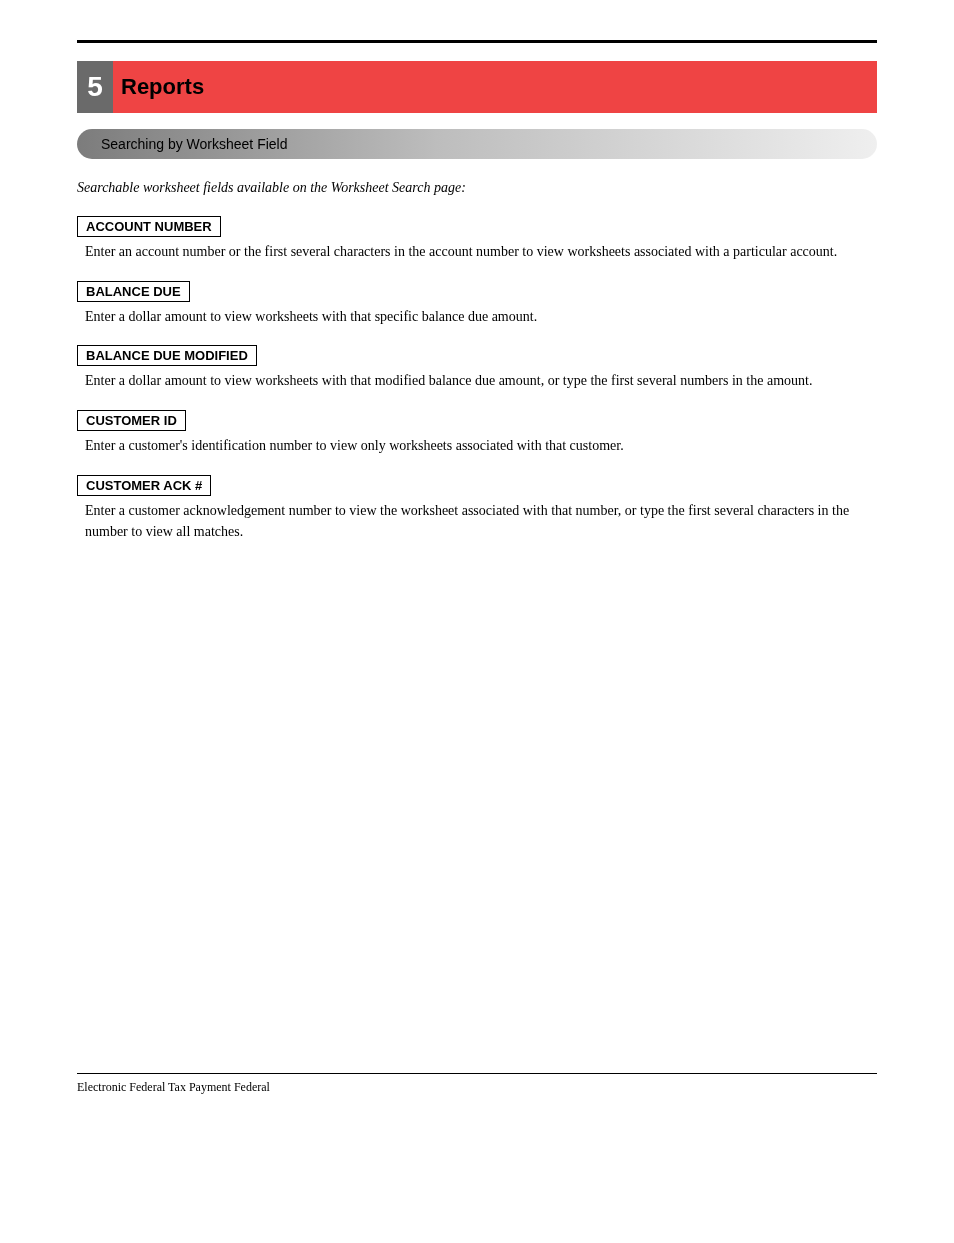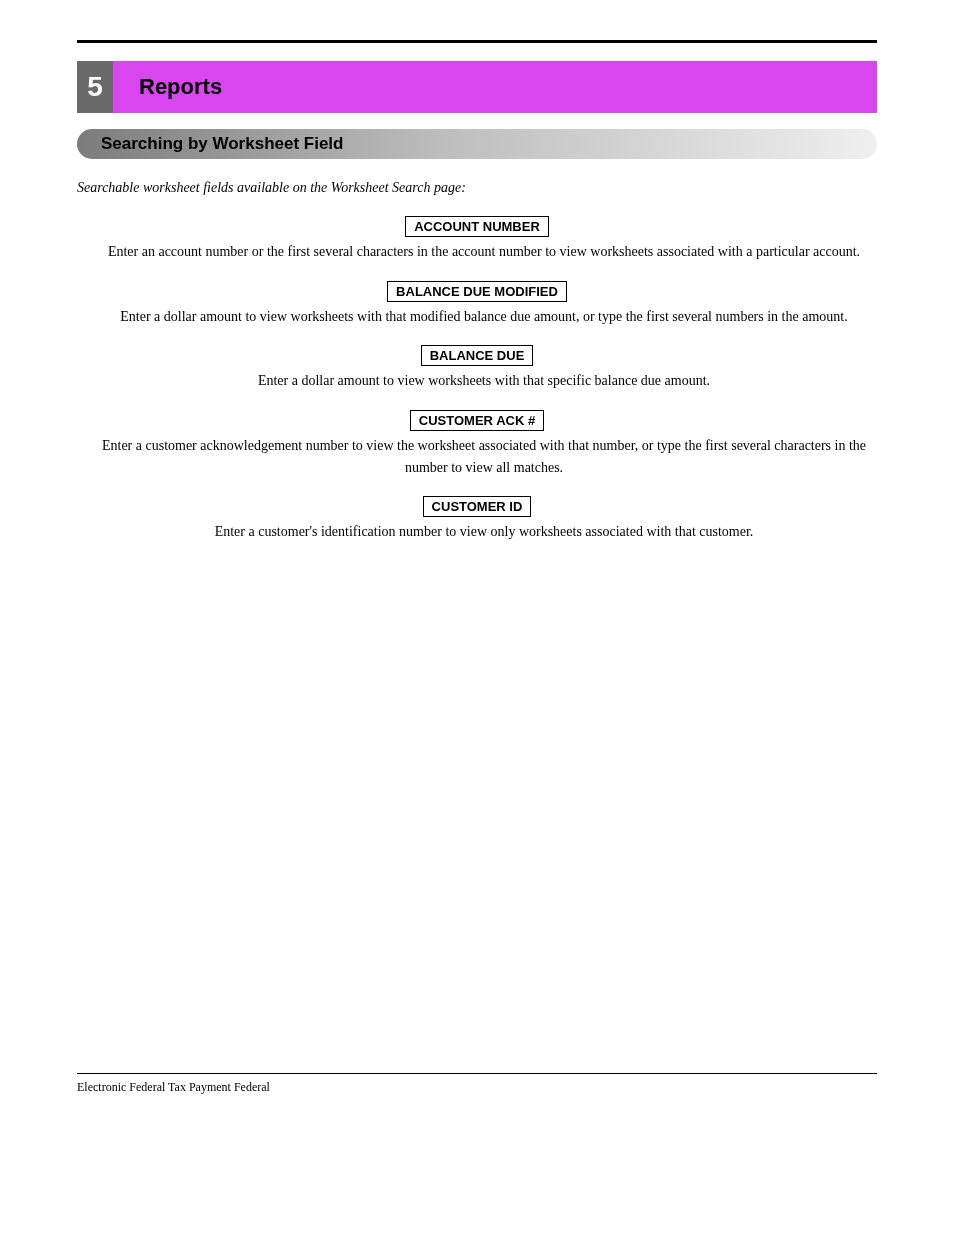--- a/index.html
+++ b/index.html
@@ -1,26 +1,26 @@
 <!DOCTYPE html>
 <html><head>
 <meta charset="utf-8">
 <style>
   html,body{margin:0;padding:0;background:#fff;}
   body{font-family:Georgia,'Times New Roman',serif;color:#000;width:954px;margin:0 auto;}
   .page{padding:40px 77px 30px 77px;box-sizing:border-box;width:954px;}
   .top-rule{border:none;border-top:3px solid #000;margin:0 0 18px 0;}
   .chapter-header{display:flex;align-items:stretch;height:52px;margin-bottom:16px;}
   .chapter-num{width:36px;background:#6a6a6a;color:#fff;font-weight:bold;font-size:28px;display:flex;align-items:center;justify-content:center;font-family:Arial,Helvetica,sans-serif;}
-  .chapter-title{flex:1;background:#d946ef;color:#000;font-weight:bold;font-size:22px;display:flex;align-items:center;padding-left:26px;font-family:Arial,Helvetica,sans-serif;}
-  .section-pill{height:30px;border-radius:15px;background:linear-gradient(to right,#7c7c7c 0%,#bdbdbd 45%,#efefef 100%);color:#000;font-weight:bold;font-size:17px;display:flex;align-items:center;padding-left:24px;margin-bottom:18px;font-family:Arial,Helvetica,sans-serif;}
+  .chapter-title{flex:1;background:#ef4444;color:#000;font-weight:bold;font-size:22px;display:flex;align-items:center;padding-left:8px;font-family:Arial,Helvetica,sans-serif;}
+  .section-pill{height:30px;border-radius:15px;background:linear-gradient(to right,#7c7c7c 0%,#bdbdbd 45%,#efefef 100%);color:#000;font-weight:normal;font-size:14px;display:flex;align-items:center;padding-left:24px;margin-bottom:18px;font-family:Arial,Helvetica,sans-serif;}
   .intro{font-style:italic;font-size:14px;margin:12px 0 18px 0;line-height:1.5;}
   .field-box{border:1px solid #000;display:inline-block;padding:2px 8px;font-weight:bold;font-size:13px;font-family:Arial,Helvetica,sans-serif;margin-bottom:4px;}
-  .field-desc{font-size:14px;line-height:1.55;margin:0 0 18px 14px;}
-  .field-block{margin-bottom:4px;text-align:center;}
+  .field-desc{font-size:14px;line-height:1.55;margin:0 0 18px 8px;}
+  .field-block{margin-bottom:4px;}
   .bottom-rule{border:none;border-top:1px solid #000;margin:530px 0 6px 0;}
   .footer{font-size:12px;color:#000;}
 </style>
 </head>
 <body>
 
 <div class="page">
   <hr class="top-rule">
 
   <div class="chapter-header">
@@ -31,35 +31,35 @@
   <div class="section-pill">Searching by Worksheet Field</div>
 
   <p class="intro">Searchable worksheet fields available on the Worksheet Search page:</p>
 
   <div class="field-block">
     <div class="field-box">ACCOUNT NUMBER</div>
     <p class="field-desc">Enter an account number or the first several characters in the account number to view worksheets associated with a particular account.</p>
   </div>
 
   <div class="field-block">
+    <div class="field-box">BALANCE DUE</div>
+    <p class="field-desc">Enter a dollar amount to view worksheets with that specific balance due amount.</p>
+  </div>
+
+  <div class="field-block">
     <div class="field-box">BALANCE DUE MODIFIED</div>
     <p class="field-desc">Enter a dollar amount to view worksheets with that modified balance due amount, or type the first several numbers in the amount.</p>
   </div>
 
   <div class="field-block">
-    <div class="field-box">BALANCE DUE</div>
-    <p class="field-desc">Enter a dollar amount to view worksheets with that specific balance due amount.</p>
+    <div class="field-box">CUSTOMER ID</div>
+    <p class="field-desc">Enter a customer's identification number to view only worksheets associated with that customer.</p>
   </div>
 
   <div class="field-block">
     <div class="field-box">CUSTOMER ACK #</div>
     <p class="field-desc">Enter a customer acknowledgement number to view the worksheet associated with that number, or type the first several characters in the number to view all matches.</p>
-  </div>
-
-  <div class="field-block">
-    <div class="field-box">CUSTOMER ID</div>
-    <p class="field-desc">Enter a customer's identification number to view only worksheets associated with that customer.</p>
   </div>
 
 
   <hr class="bottom-rule">
   <div class="footer">Electronic Federal Tax Payment Federal</div>
 </div>
 
 </body></html>

